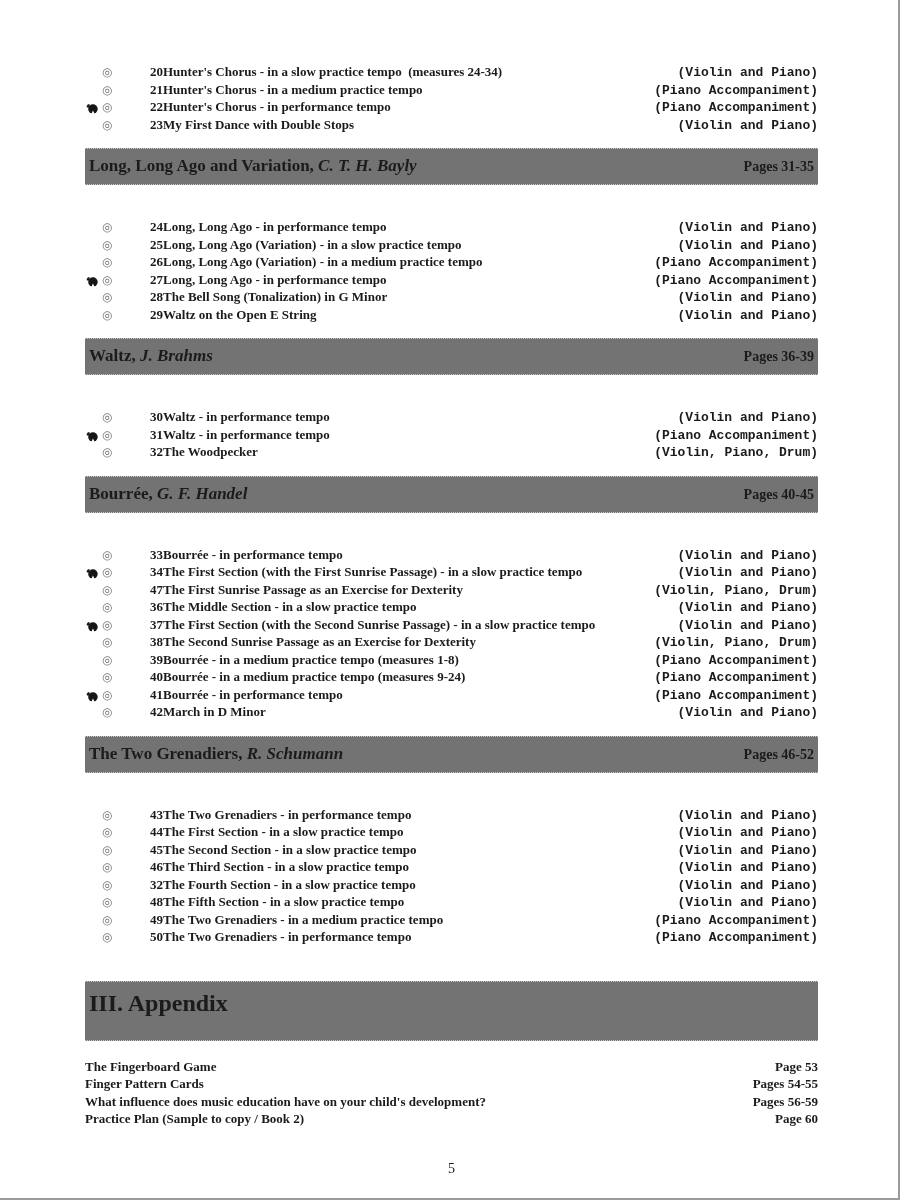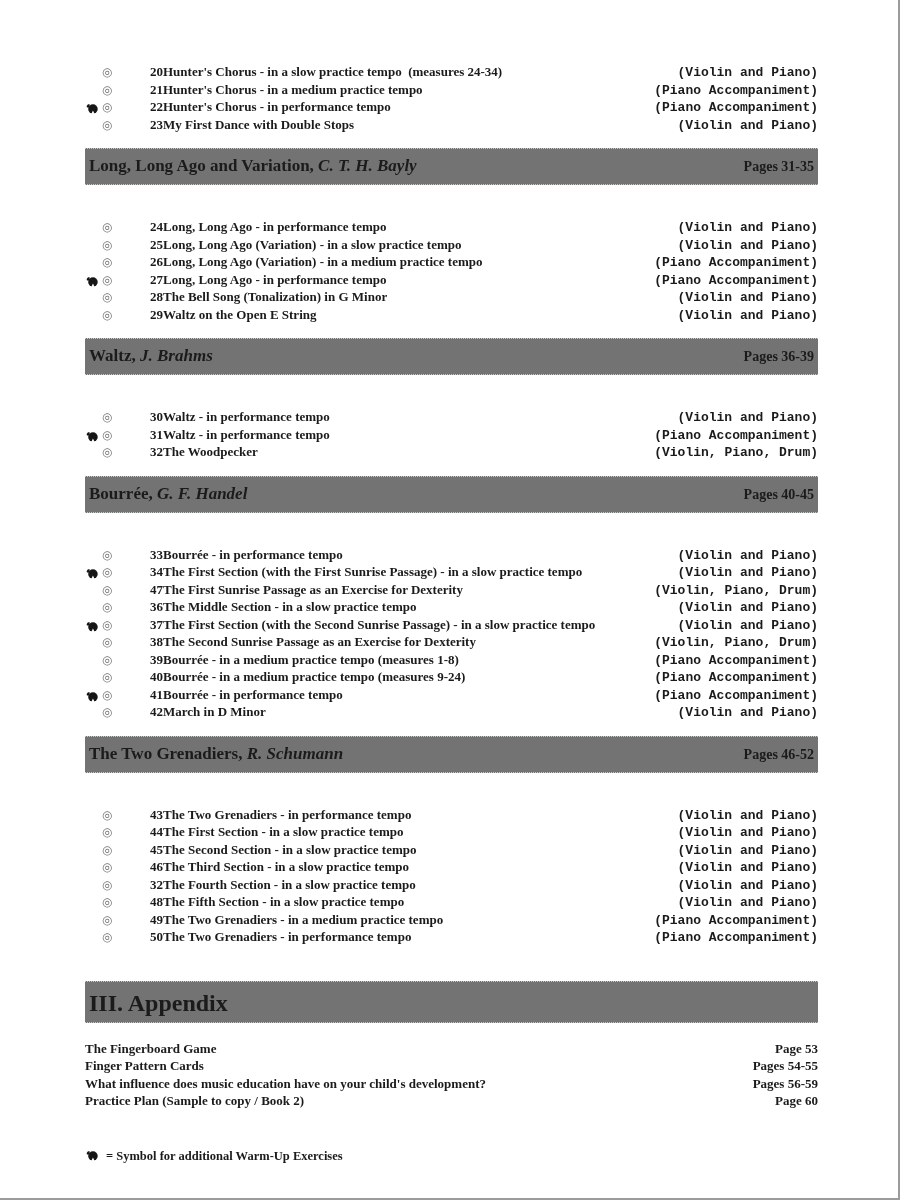--- a/index.html
+++ b/index.html
@@ -19,21 +19,21 @@
   .cell-scoring{flex:0 0 auto;font-size:13px;text-align:right;font-family:Liberation Mono, monospace;}
   
   .band{
     background:#737373;display:flex;justify-content:space-between;align-items:baseline;
     margin:30px 0 18px 0;padding:7px 4px 8px 4px;
     border-top:1px dotted #c3cac3;border-bottom:1px dotted #c3cac3;
   }
   .band-title{font-weight:bold;font-size:17px;}
   .band-title .composer{font-style:italic;}
   .band-pages{font-weight:bold;font-size:14px;}
-  .band-large{margin-top:50px;padding:8px 4px 5px 4px;}
+  .band-large{margin-top:50px;padding:8px 4px 23px 4px;}
   .band-large .band-title{font-size:24px;}
   .tracks{margin-bottom:0;}
   
   .app-list{margin-top:12px;}
   .app-row{display:flex;justify-content:space-between;align-items:baseline;height:17.5px;font-weight:bold;font-size:13px;gap:12px;}
   .app-title{flex:1 1 auto;}
   .app-pages{flex:0 0 auto;}
   
   .legend{display:flex;align-items:center;margin-top:38px;font-weight:bold;font-size:12.5px;}
   .legend .cell-warmup{margin-right:4px;}
@@ -383,25 +383,15 @@
     <span class="app-title">What influence does music education have on your child's development?</span>
     <span class="app-pages">Pages 56-59</span>
   </div>
 
   <div class="app-row">
     <span class="app-title">Practice Plan (Sample to copy / Book 2)</span>
     <span class="app-pages">Page 60</span>
   </div>
 </div>
 
-  <div class="legend">
-    <span class="cell-warmup">
-        <svg width="14" height="14" viewBox="0 0 22 22">
-          <path d="M7 3 C3 3.5 1.5 7.5 3.5 8.5 L7.5 8.5 Z" fill="#161616"></path>
-          <circle cx="12.5" cy="11" r="7.5" fill="#161616"></circle>
-          <path d="M9.5 19.5 L12.5 13.5 L15.5 19.5 Z" fill="#ffffff"></path>
-        </svg>
-      </span>
-    <span>= Symbol for additional Warm-Up Exercises</span>
-  </div>
 
   <div class="footer">5</div>
 </div>
 
 </body></html>

